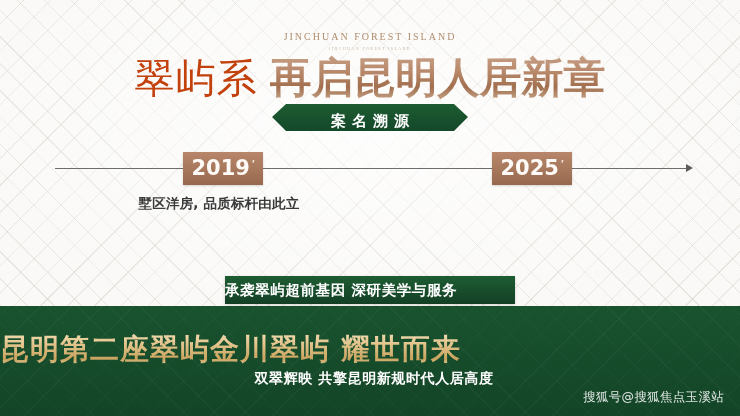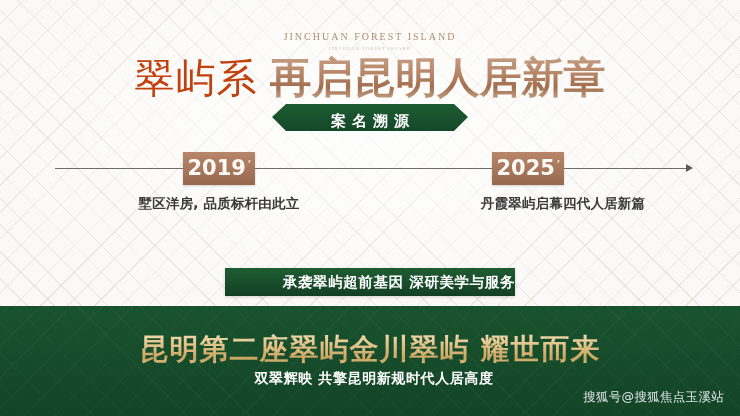--- a/index.html
+++ b/index.html
@@ -81,21 +81,21 @@
     position:absolute;left:55px;top:168px;width:635px;height:1px;
     background:#6d6d6d;z-index:3;
   }
   .tl-arrow{
     position:absolute;left:686px;top:164px;width:0;height:0;z-index:4;
     border-left:7px solid #5c5c5c;
     border-top:4px solid transparent;
     border-bottom:4px solid transparent;
   }
   .yr-badge{
-    position:absolute;top:152px;width:72px;height:33px;z-index:5;
+    position:absolute;top:152px;width:80px;height:33px;z-index:5;
     background:linear-gradient(180deg,#b8866a 0%,#a97a5e 45%,#97684d 100%);
     display:flex;align-items:center;justify-content:center;
     box-shadow:0 1px 2px rgba(0,0,0,.16);
   }
   .yr-badge .yr{
     color:#fdfaf7;font-size:21px;font-weight:bold;letter-spacing:0px;
     font-family:"DejaVu Sans",sans-serif;line-height:1;
   }
   .yr-badge .tick{
     color:#f3e2d4;font-size:11px;font-weight:bold;margin-left:2px;
@@ -107,42 +107,42 @@
   .tl-body{
     position:absolute;top:193px;text-align:center;z-index:5;
     color:#3a3a3a;font-size:13.5px;font-weight:bold;line-height:1.55;
     font-family:"DejaVu Sans",sans-serif;letter-spacing:.2px;
   }
   #body-2019{left:38px;width:362px;}
   #body-2025{left:418px;width:290px;}
 
   
   .strap{
-    position:absolute;top:268px;left:50%;transform:translateX(-50%);
+    position:absolute;top:276px;left:50%;transform:translateX(-50%);
     width:290px;height:28px;z-index:6;
     background:linear-gradient(180deg,#1e5d32 0%,#133f25 100%);
-    display:flex;align-items:center;justify-content:flex-end;
+    display:flex;align-items:center;justify-content:flex-start;
     box-shadow:0 1px 3px rgba(0,0,0,.16);
   }
   .strap span{
     color:#ffffff;font-size:14.5px;font-weight:bold;letter-spacing:.6px;
     font-family:"DejaVu Sans",sans-serif;
   }
 
   
   .band{
     position:absolute;left:0;top:306px;width:740px;height:110px;z-index:4;
     background:#14492a;
     background-image:
       repeating-linear-gradient(45deg, rgba(255,255,255,.030) 0 1px, transparent 1px 22px),
       repeating-linear-gradient(-45deg, rgba(255,255,255,.030) 0 1px, transparent 1px 22px),
       linear-gradient(180deg,#19532e 0%,#134427 100%);
   }
   .band-title{
-    position:absolute;left:0;right:0;top:330px;text-align:center;z-index:6;
+    position:absolute;left:0;right:0;top:330px;z-index:6;
     font-family:"DejaVu Sans",sans-serif;
     font-size:29px;font-weight:bold;letter-spacing:1px;white-space:nowrap;
     background:linear-gradient(180deg,#f4e2bc 0%,#e3c48c 35%,#c9a45f 72%,#efdcb4 100%);
     -webkit-background-clip:text;background-clip:text;
     -webkit-text-fill-color:transparent;color:#dfbe86;
   }
   .band-sub{
     position:absolute;left:0;right:0;top:370px;text-align:center;z-index:6;
     color:#ffffff;font-size:14px;font-weight:bold;letter-spacing:.6px;
     font-family:"DejaVu Sans",sans-serif;white-space:nowrap;padding-left:8px;
@@ -183,21 +183,20 @@
   <div class="yr-badge" id="badge-2025">
     <span class="yr">2025</span>
       <span class="tick">′</span>
   </div>
 
   <div class="tl-body" id="body-2019">
     <div>墅区洋房, 品质标杆由此立</div>
   </div>
 
   <div class="tl-body" id="body-2025">
-    <div>丹霞翠屿启幕四代人居新篇</div>
   </div>
 
   <div class="strap">
     <span>承袭翠屿超前基因  深研美学与服务</span>
   </div>
 
   <div class="band"></div>
   <div class="band-title">昆明第二座翠屿金川翠屿  耀世而来</div>
   <div class="band-sub">双翠辉映  共擎昆明新规时代人居高度</div>
   <div class="watermark">搜狐号@搜狐焦点玉溪站</div>

